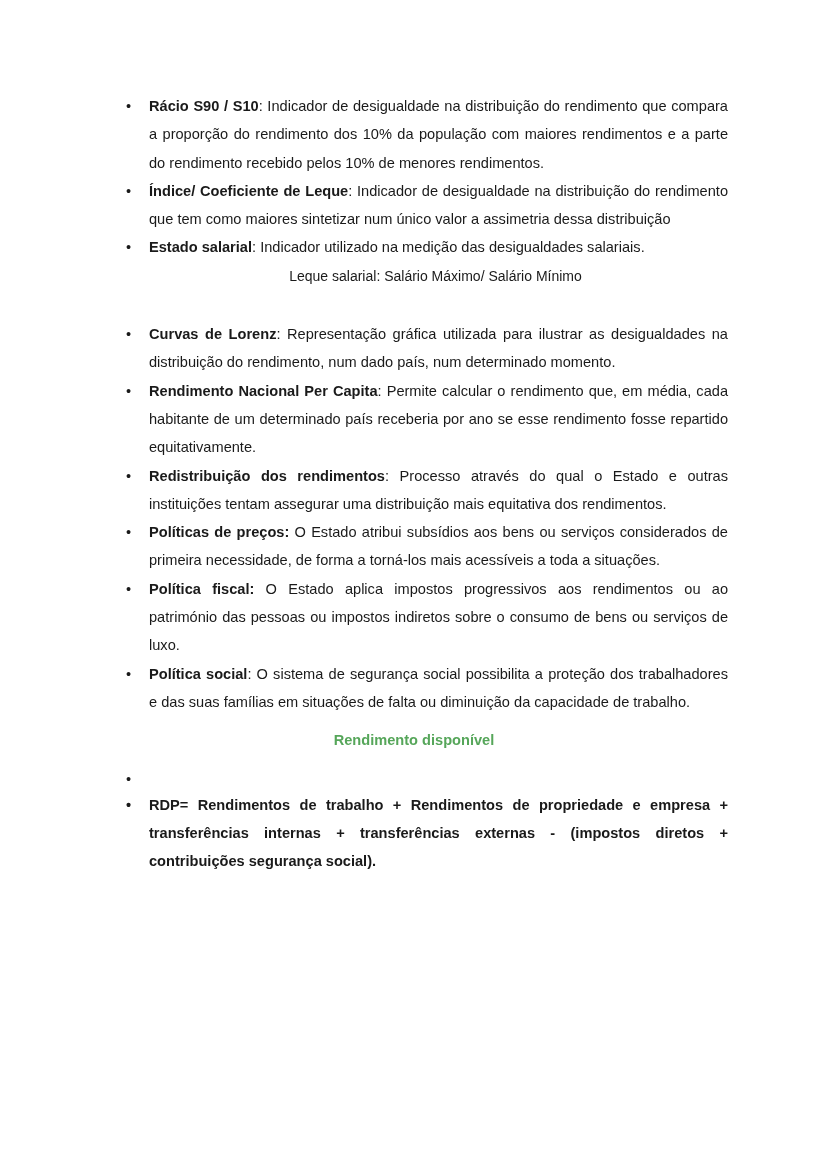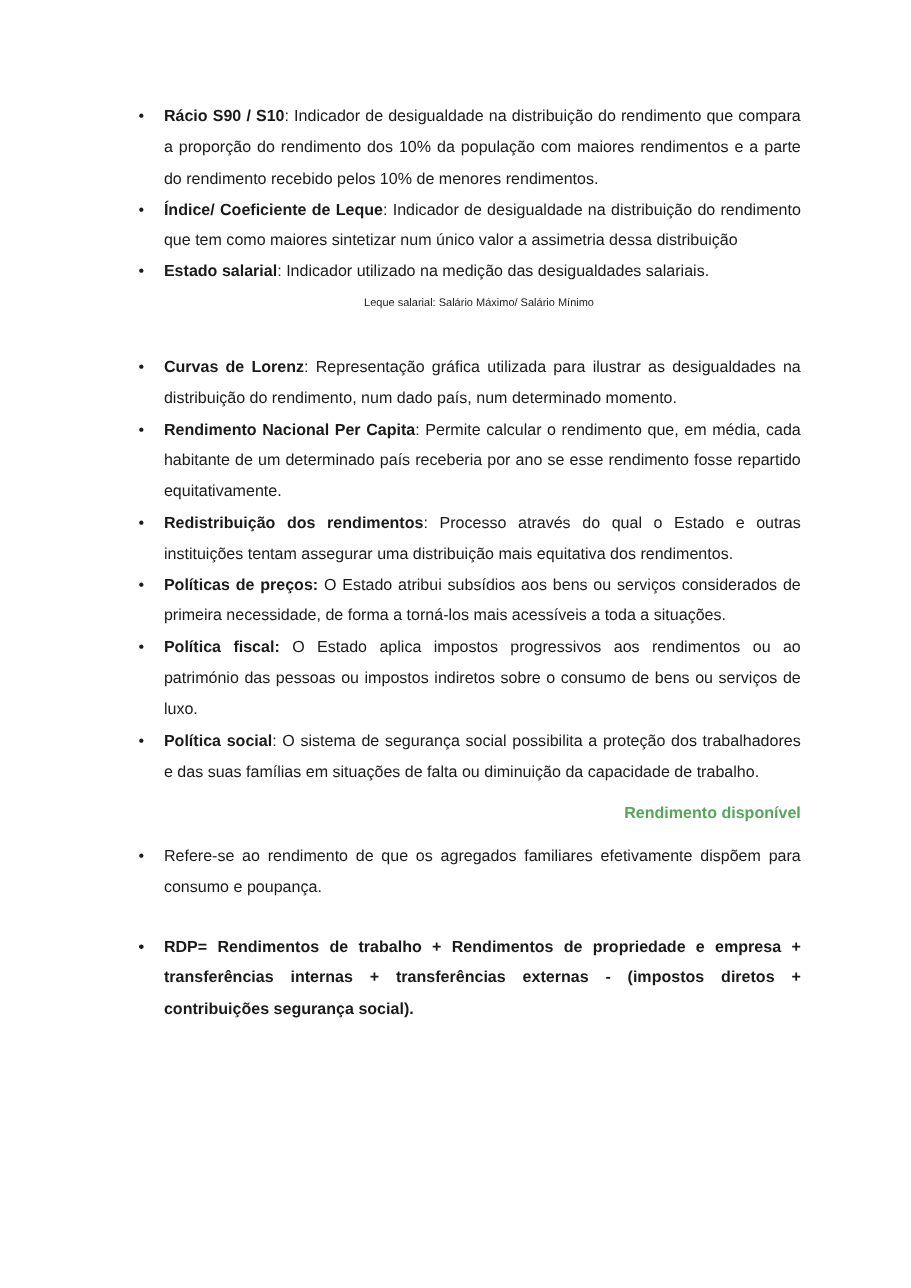--- a/index.html
+++ b/index.html
@@ -67,21 +67,21 @@
   
   .li.bold-all {
     font-weight: bold;
   }
   .li.bold-all .body {
     font-weight: bold;
   }
 
   
   .plain {
-    font-size: 10px;
+    font-size: 14px;
     line-height: 28.3px;
     padding-left: 49px;
     text-align: left;
   }
   .plain.centered {
     text-align: center;
     padding-left: 49px;
     padding-right: 6px;
   }
   .plain.bold {
@@ -89,21 +89,21 @@
   }
 
   
   .section-heading {
     font-size: 14.6px;
     line-height: 28.3px;
     font-weight: bold;
     color: #56a65a;
     padding-left: 0;
     margin: 0;
-    text-align: right;
+    text-align: center;
   }
 
   
   .gap-sm { height: 10px; }
   .gap-md { height: 26px; }
   .gap-lg { height: 30px; }
 
   
   .li, .plain { word-spacing: normal; }
 </style>
@@ -155,21 +155,21 @@
     </ul>
 
     <div class="gap-sm"></div>
 
     <div class="section-heading">Rendimento disponível</div>
 
     <div class="gap-sm"></div>
 
     <ul class="list">
       <li class="li">
-        <span class="bullet">•</span><span class="body">Refere-se ao rendimento de que os agregados familiares efetivamente dispõem para consumo e poupança.</span>
+        <span class="bullet">•</span>
       </li>
     </ul>
 
     <div class="gap-md"></div>
 
     <ul class="list">
       <li class="li bold-all">
         <span class="bullet">•</span><span class="body">RDP= Rendimentos de trabalho + Rendimentos de propriedade e empresa + transferências internas + transferências externas - (impostos diretos + contribuições segurança social).</span>
       </li>
     </ul>

